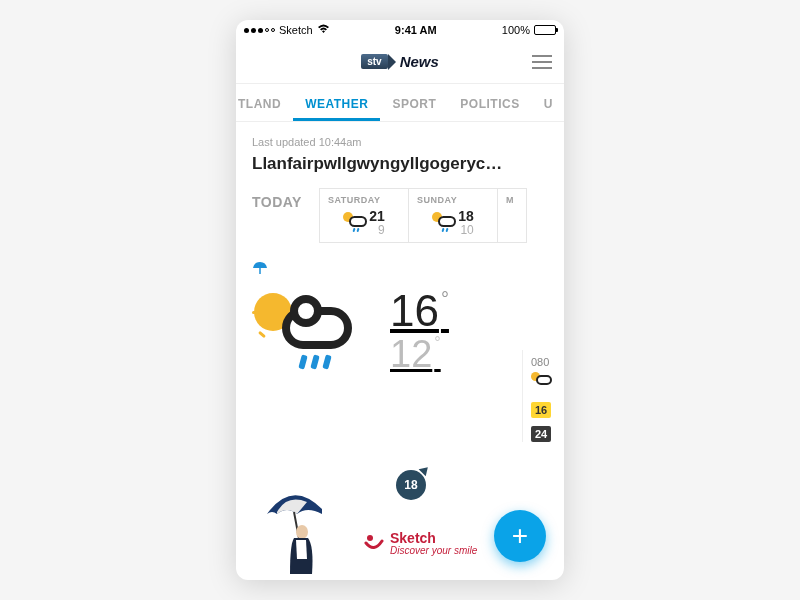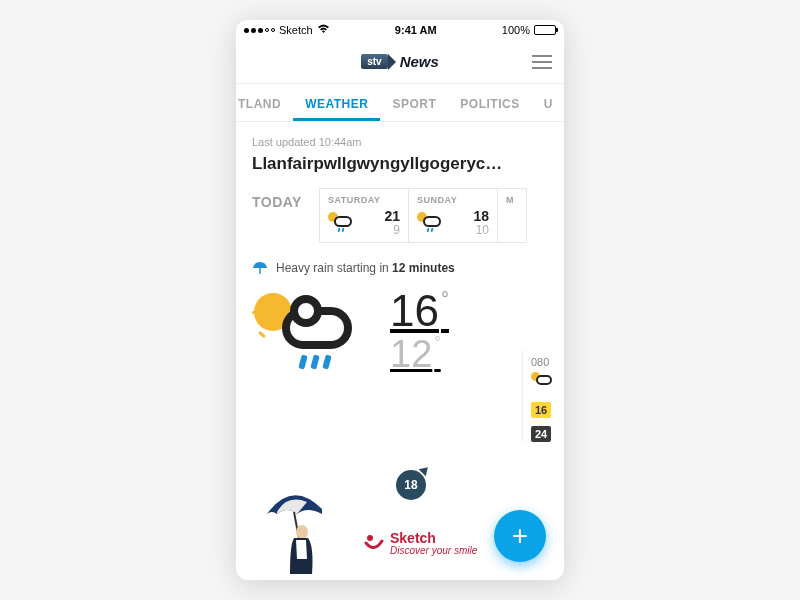--- a/index.html
+++ b/index.html
@@ -91,21 +91,21 @@
     font-size:14px; font-weight:600; letter-spacing:0.5px; color:#a0a0a0;
     padding-top:6px;
   }
   .day-card {
     flex: 0 0 90px;
     border:1px solid #e5e5e5;
     padding: 6px 8px;
     margin-left:-1px;
   }
   .day-card .dlabel { font-size:9px; font-weight:600; letter-spacing:0.5px; color:#a0a0a0; margin-bottom:4px; }
-  .day-card .drow { display:flex; align-items:center; justify-content:space-between; }
+  .day-card .drow { display:flex; align-items:center; justify-content:center; }
   .day-card .temps { text-align:right; line-height:1.05; }
   .day-card .hi { font-size:14px; font-weight:600; color:#222; }
   .day-card .lo { font-size:12px; color:#b0b0b0; }
   .mini-icon { width:26px; height:22px; position:relative; }
   
   .alert { display:flex; align-items:center; gap:8px; font-size:12px; color:#555; margin-bottom:14px; }
   .alert b { font-weight:700; color:#333; }
   .umbrella-mini { width:16px; height:14px; position:relative; }
   
   .current { display:flex; gap:18px; position:relative; }
@@ -270,21 +270,20 @@
       </div>
     </div>
 
     <div class="alert">
       <span class="umbrella-mini">
         <svg width="16" height="14" viewBox="0 0 16 14">
             <path d="M8 1 Q2 1 1 7 L15 7 Q14 1 8 1 Z" fill="#1e90d8"></path>
             <line x1="8" y1="7" x2="8" y2="13" stroke="#1e90d8" stroke-width="1.5"></line>
           </svg>
       </span>
-      <span><span>Heavy rain starting in </span><b>12 minutes</b></span>
     </div>
 
     <div class="current">
       <div class="big-icon">
         <span class="sun" style="width:38px;height:38px;left:2px;top:4px"></span>
         <span style="position:absolute;left:0;top:22px;width:8px;height:3px;background:#f5b82e;border-radius:2px"></span>
         <span style="position:absolute;left:6px;top:44px;width:8px;height:3px;background:#f5b82e;border-radius:2px;transform:rotate(40deg)"></span>
         <span class="cloud" style="width:70px;height:42px;left:30px;top:18px;border-width:8px"></span>
         <span class="cloud" style="width:32px;height:32px;left:38px;top:6px;border-width:8px;border-radius:50%"></span>
         <span class="rain-drop" style="left:48px;top:66px;width:6px;height:14px"></span>

